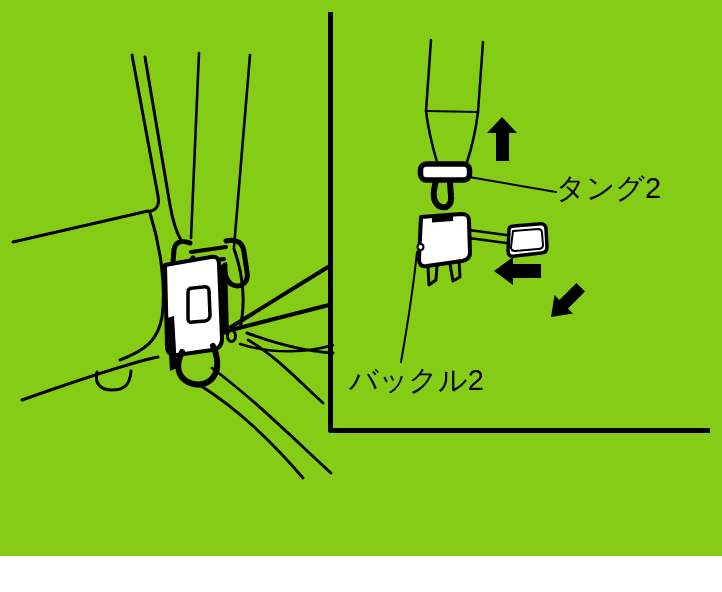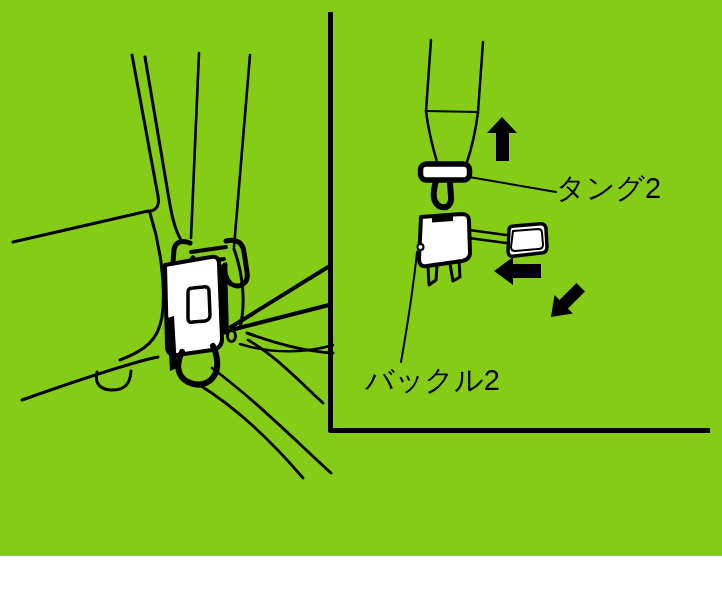--- a/index.html
+++ b/index.html
@@ -25,21 +25,21 @@
   }
   .part-label {
     position: absolute;
     color: #000000;
     font-size: 29px;
     line-height: 1.1;
     white-space: nowrap;
     font-family: "Liberation Sans", "DejaVu Sans", sans-serif;
   }
   #tongue-label { left: 556px; top: 173px; }
-  #buckle-label { left: 365px; top: 365px; }
+  #buckle-label { left: 349px; top: 365px; }
 </style>
 </head>
 <body>
 
 <div id="figure">
 
   <svg width="722" height="592" viewBox="0 0 722 592" fill="none" stroke="#000000" stroke-linecap="round" stroke-linejoin="round">
 
     <g stroke-width="3">
 

